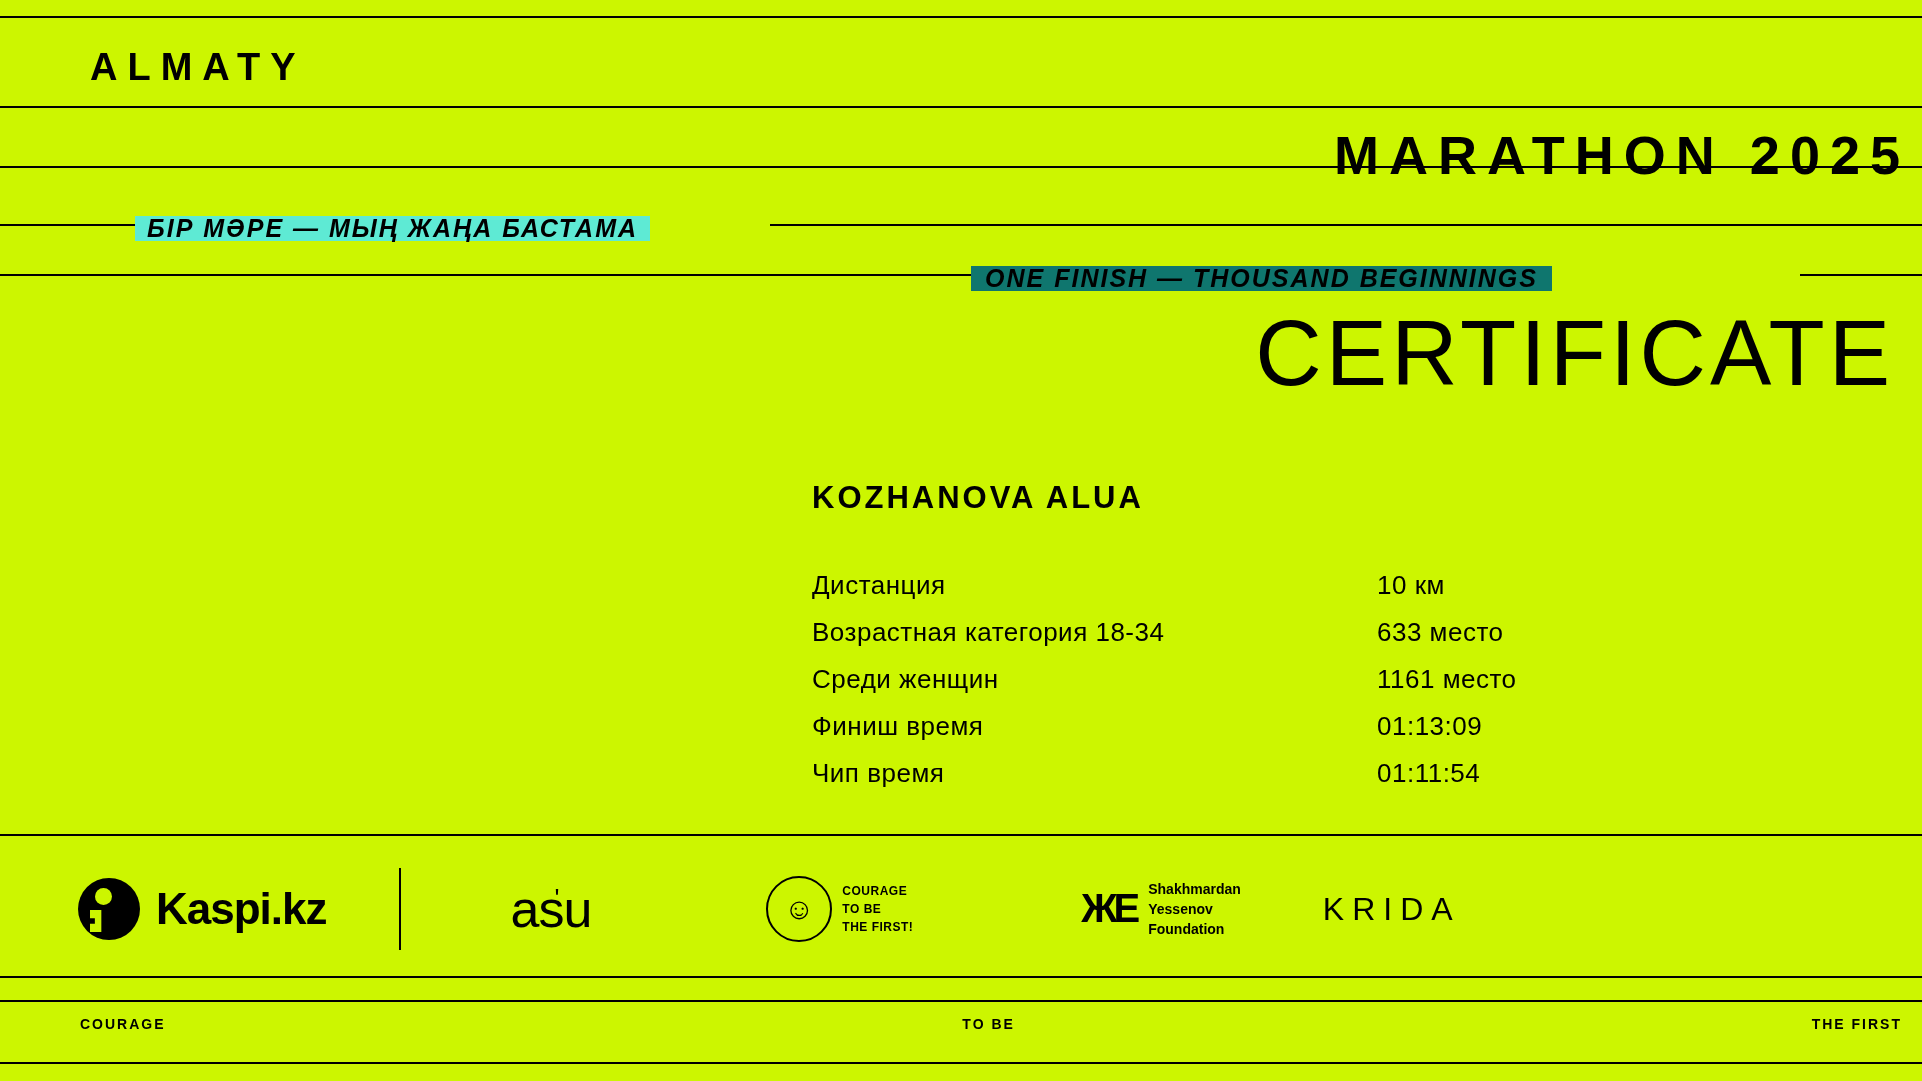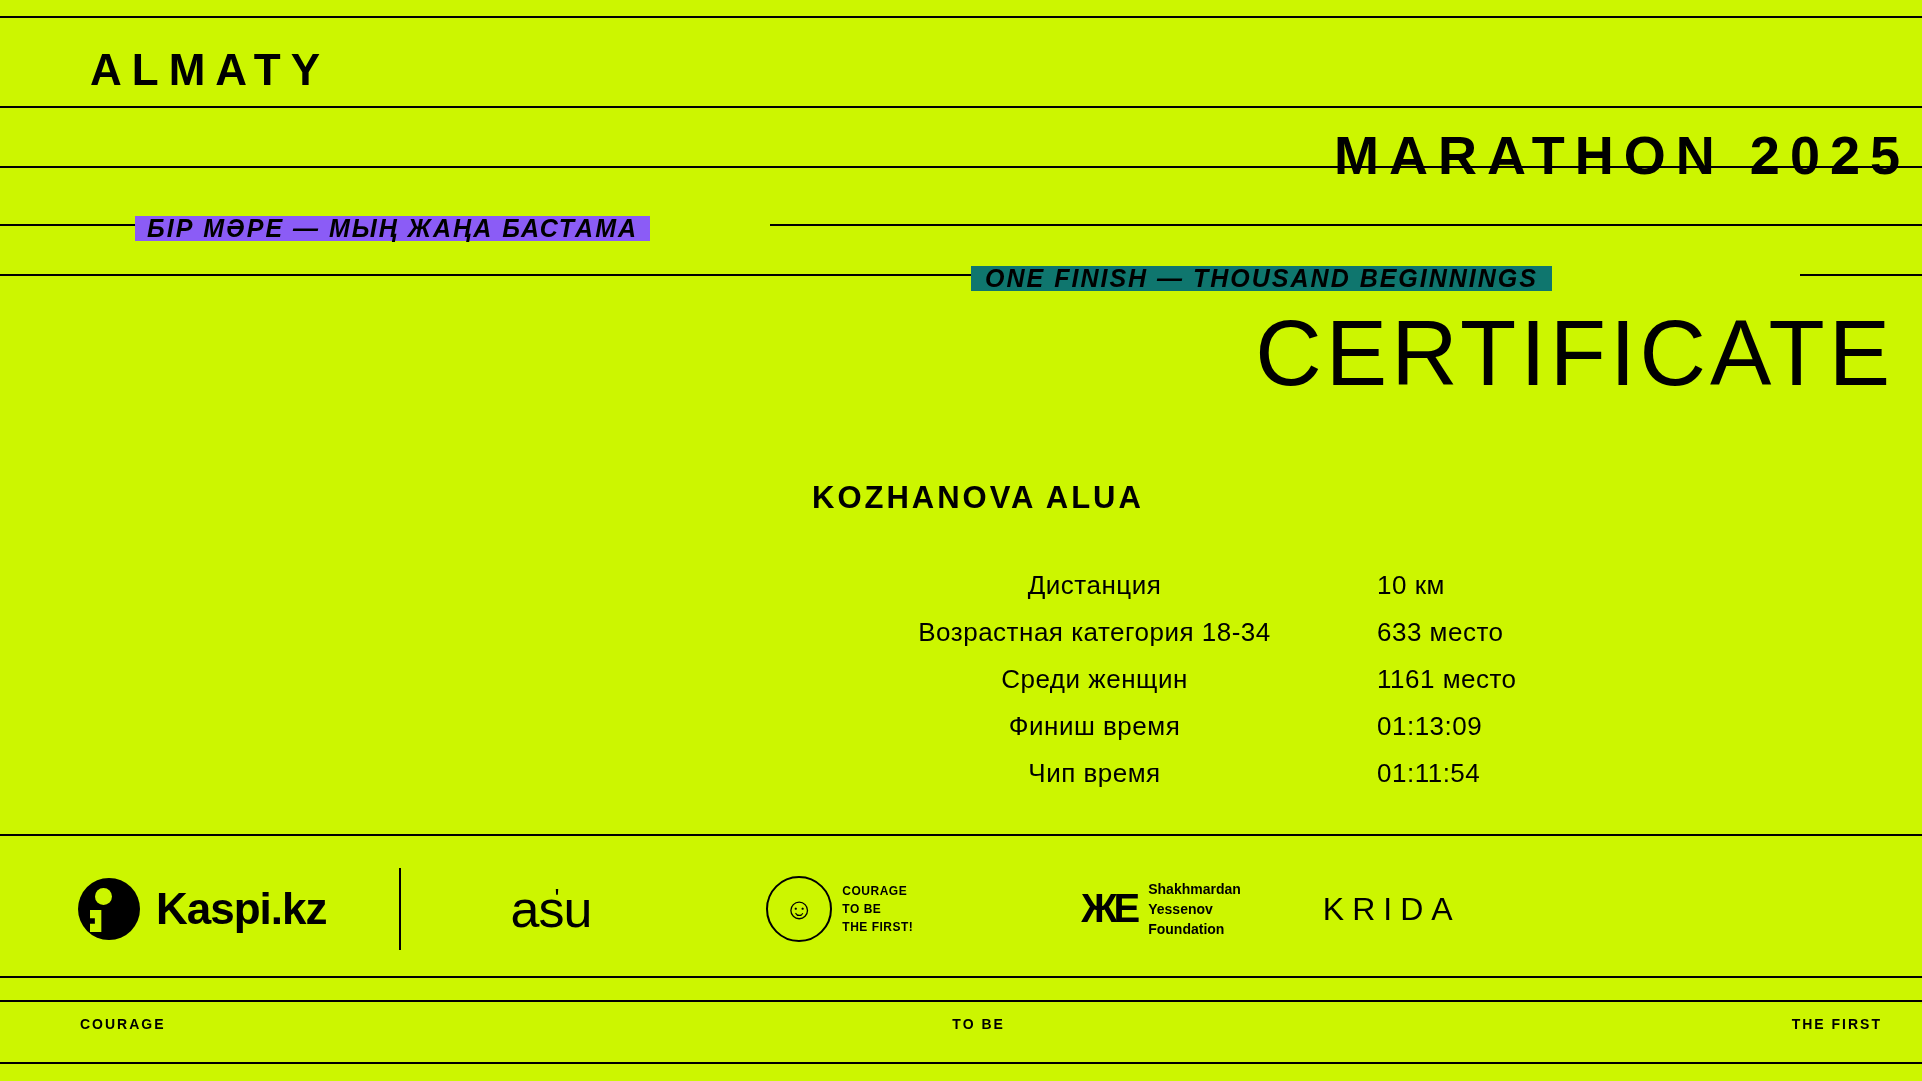--- a/index.html
+++ b/index.html
@@ -29,21 +29,21 @@
     width: 1922px;
     height: 2px;
     background: #000;
   }
 
   
   .almaty {
     position: absolute;
     left: 90px;
     top: 48px;
-    font-size: 44px;
+    font-size: 38px;
     font-weight: 700;
     letter-spacing: 10px;
     line-height: 1;
   }
   .marathon {
     position: absolute;
     right: 12px;
     top: 128px;
     font-size: 54px;
     font-weight: 700;
@@ -54,21 +54,21 @@
 
   .slogan-kz {
     position: absolute;
     left: 135px;
     top: 216px;
     font-size: 25px;
     font-style: italic;
     font-weight: 700;
     letter-spacing: 2px;
     line-height: 1;
-    background: #8b5cf6;
+    background: #5eead4;
     padding: 0 12px;
   }
   .slogan-en {
     position: absolute;
     right: 370px;
     top: 266px;
     font-size: 25px;
     font-style: italic;
     font-weight: 700;
     letter-spacing: 2px;
@@ -110,21 +110,21 @@
     left: 812px;
     top: 570px;
     width: 820px;
   }
   .result-row {
     display: flex;
     margin-bottom: 16px;
     font-size: 26px;
     letter-spacing: 0.5px;
   }
-  .result-label { width: 565px; text-align: center; }
+  .result-label { width: 565px; }
   .result-value { flex: 1; }
 
   
   .sponsors {
     position: absolute;
     left: 0;
     top: 840px;
     width: 1686px;
     height: 138px;
     display: flex;
@@ -187,21 +187,21 @@
     left: 0;
     top: 1016px;
     width: 1922px;
     display: flex;
     font-size: 14px;
     font-weight: 700;
     letter-spacing: 2px;
   }
   .footer .f1 { margin-left: 80px; }
   .footer .f2 { margin-left: auto; }
-  .footer .f3 { margin-left: auto; margin-right: 40px; }
+  .footer .f3 { margin-left: auto; margin-right: 20px; }
 </style>
 </head>
 <body>
 
 <div class="cert">
 
   <div class="rule" style="top:16px;"></div>
   <div class="rule" style="top:106px;"></div>
   <div class="rule" style="top:166px;"></div>
 

